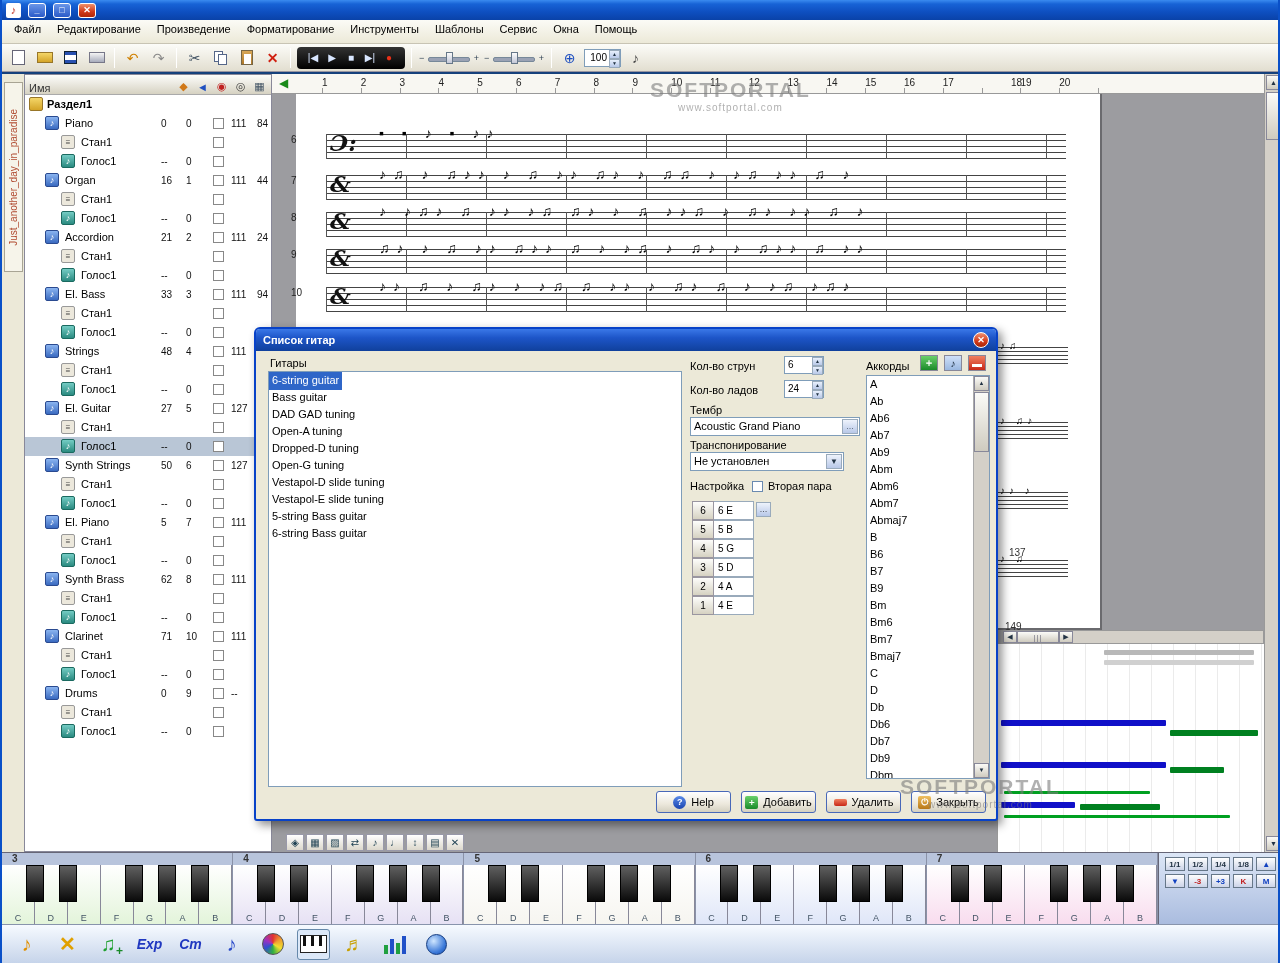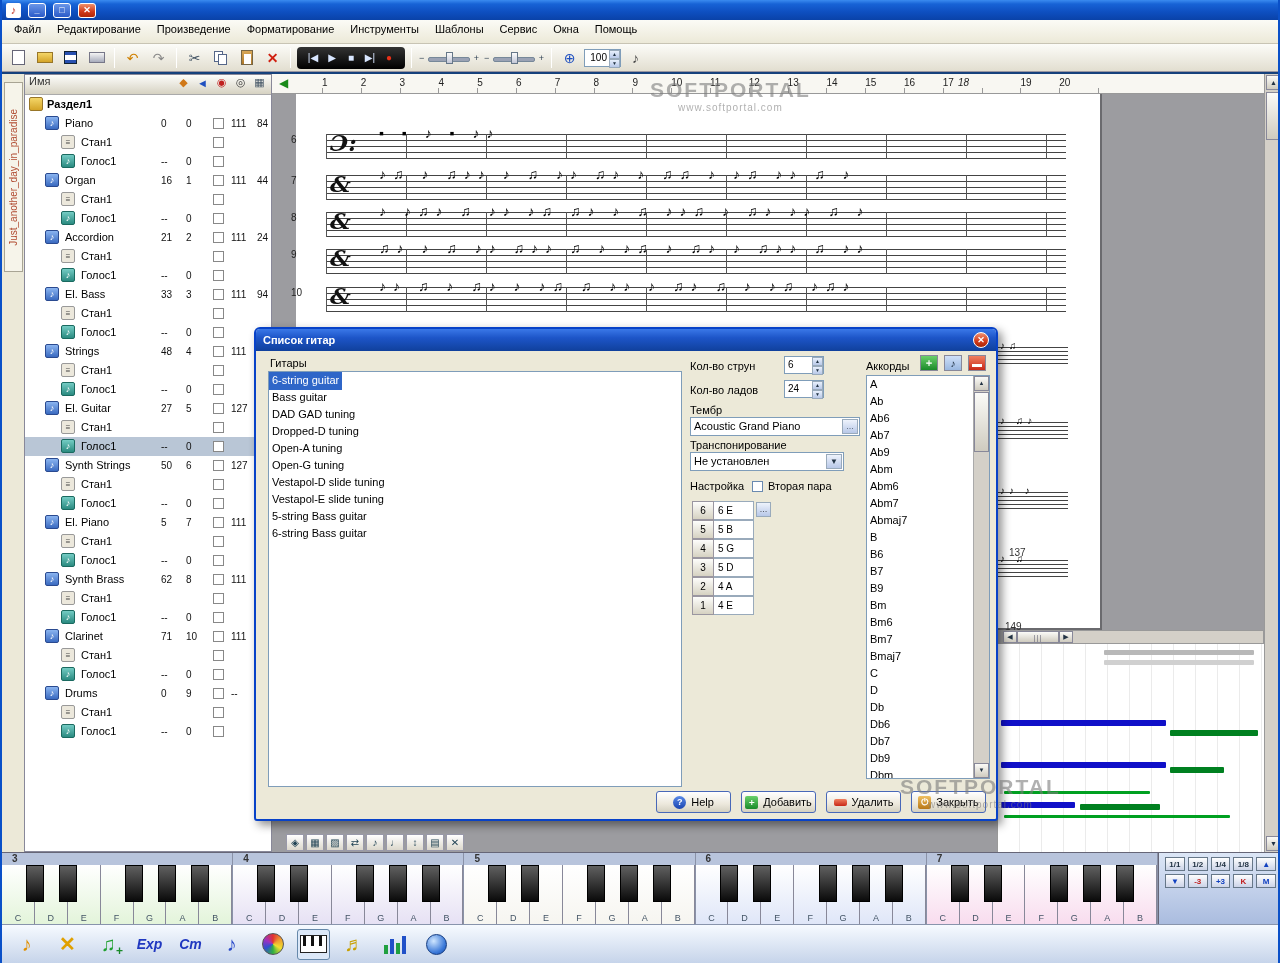--- a/index.html
+++ b/index.html
@@ -53,21 +53,21 @@
   #wm-dialog{left:898px;top:775px;z-index:25}
 
   
   #main{position:absolute;top:72px;left:0;right:0;height:780px;border-top:2px solid #16417c;background:#ece9d8}
   #side-strip{position:absolute;left:0;top:0;width:22px;height:100%;background:#ece9d8}
   #doc-tab{position:absolute;left:2px;top:8px;width:19px;height:190px;background:#f6f4ea;border:1px solid #a8a494;display:flex;align-items:center;justify-content:center}
   #doc-tab span{writing-mode:vertical-rl;transform:rotate(180deg);font-size:10px;color:#b04a30;white-space:nowrap}
 
   
   #tracks{position:absolute;left:22px;top:0;width:248px;height:100%;background:#fff;border:1px solid #889}
-  #tracks-header{height:20px;background:linear-gradient(#fdfdfb,#d6d2c2);border-bottom:1px solid #aaa;display:flex;align-items:flex-start;padding:0 4px;gap:4px}
+  #tracks-header{height:20px;background:linear-gradient(#fdfdfb,#d6d2c2);border-bottom:1px solid #aaa;display:flex;align-items:flex-end;padding:0 4px;gap:4px}
   #tracks-header .hlabel{flex:1;font-weight:bold;color:#333;font-weight:normal}
   .hic{width:15px;height:15px;display:flex;align-items:center;justify-content:center;font-size:11px}
   #tracks-body{position:relative}
   .trow{position:relative;height:19px;line-height:19px;font-size:11px}
   .trow.sel{background:#b9c6d6}
   .ticon{position:absolute;top:2px;width:14px;height:14px;border-radius:2px;display:flex;align-items:center;justify-content:center;font-size:9px;color:#fff}
   .inst-ic{left:20px;background:linear-gradient(#8ab4f0,#3a6ac0);border:1px solid #2a4a90}
   .stan-ic{left:36px;background:#ece8dc;border:1px solid #999;color:#444;font-size:8px}
   .voice-ic{left:36px;background:linear-gradient(#74ccc4,#2a8a80);border:1px solid #1a6a60}
   .section-ic{left:4px;background:linear-gradient(#f4d668,#d4a428);border:1px solid #987628}
@@ -531,21 +531,21 @@
           <div class="ruler-num" style="left: 321.6px;">8</div>
           <div class="ruler-num" style="left: 360.4px;">9</div>
           <div class="ruler-num" style="left: 399.2px;">10</div>
           <div class="ruler-num" style="left: 438px;">11</div>
           <div class="ruler-num" style="left: 476.8px;">12</div>
           <div class="ruler-num" style="left: 515.6px;">13</div>
           <div class="ruler-num" style="left: 554.4px;">14</div>
           <div class="ruler-num" style="left: 593.2px;">15</div>
           <div class="ruler-num" style="left: 632px;">16</div>
           <div class="ruler-num" style="left: 670.8px;">17</div>
-          <div class="ruler-num" style="left: 686px; font-style: italic;">18</div>
+          <div class="ruler-num" style="left: 739px;">18</div>
           <div class="ruler-num" style="left: 748.4px;">19</div>
           <div class="ruler-num" style="left: 787.2px;">20</div>
         </div>
       <div id="page">
           <div class="staff" style="top: 40px;">
             <div class="clef">Ɔ:</div>
             <div class="notes">▪         ▪          ♪ ▪           ♪♪</div>
           </div>
           <div class="staff" style="top: 81px;">
             <div class="clef">&amp;</div>
@@ -624,22 +624,22 @@
     <div id="dlg-title">
       <span>Список гитар</span>
       <div id="dlg-close">✕</div>
     </div>
 
     <div class="dlg-label" style="left:14px;top:28px">Гитары</div>
     <div class="lbox" id="guitar-list">
         <div class="litem sel"><span>6-string guitar</span></div>
         <div class="litem"><span>Bass guitar</span></div>
         <div class="litem"><span>DAD GAD tuning</span></div>
+        <div class="litem"><span>Open-A tuning</span></div>
         <div class="litem"><span>Dropped-D tuning</span></div>
-        <div class="litem"><span>Open-A tuning</span></div>
         <div class="litem"><span>Open-G tuning</span></div>
         <div class="litem"><span>Vestapol-D slide tuning</span></div>
         <div class="litem"><span>Vestapol-E slide tuning</span></div>
         <div class="litem"><span>5-string Bass guitar</span></div>
         <div class="litem"><span>6-string Bass guitar</span></div>
       </div>
 
     <div class="dlg-label" style="left:434px;top:31px">Кол-во струн</div>
     <div class="spin" style="left:528px;top:27px">
       <span class="val">6</span>

